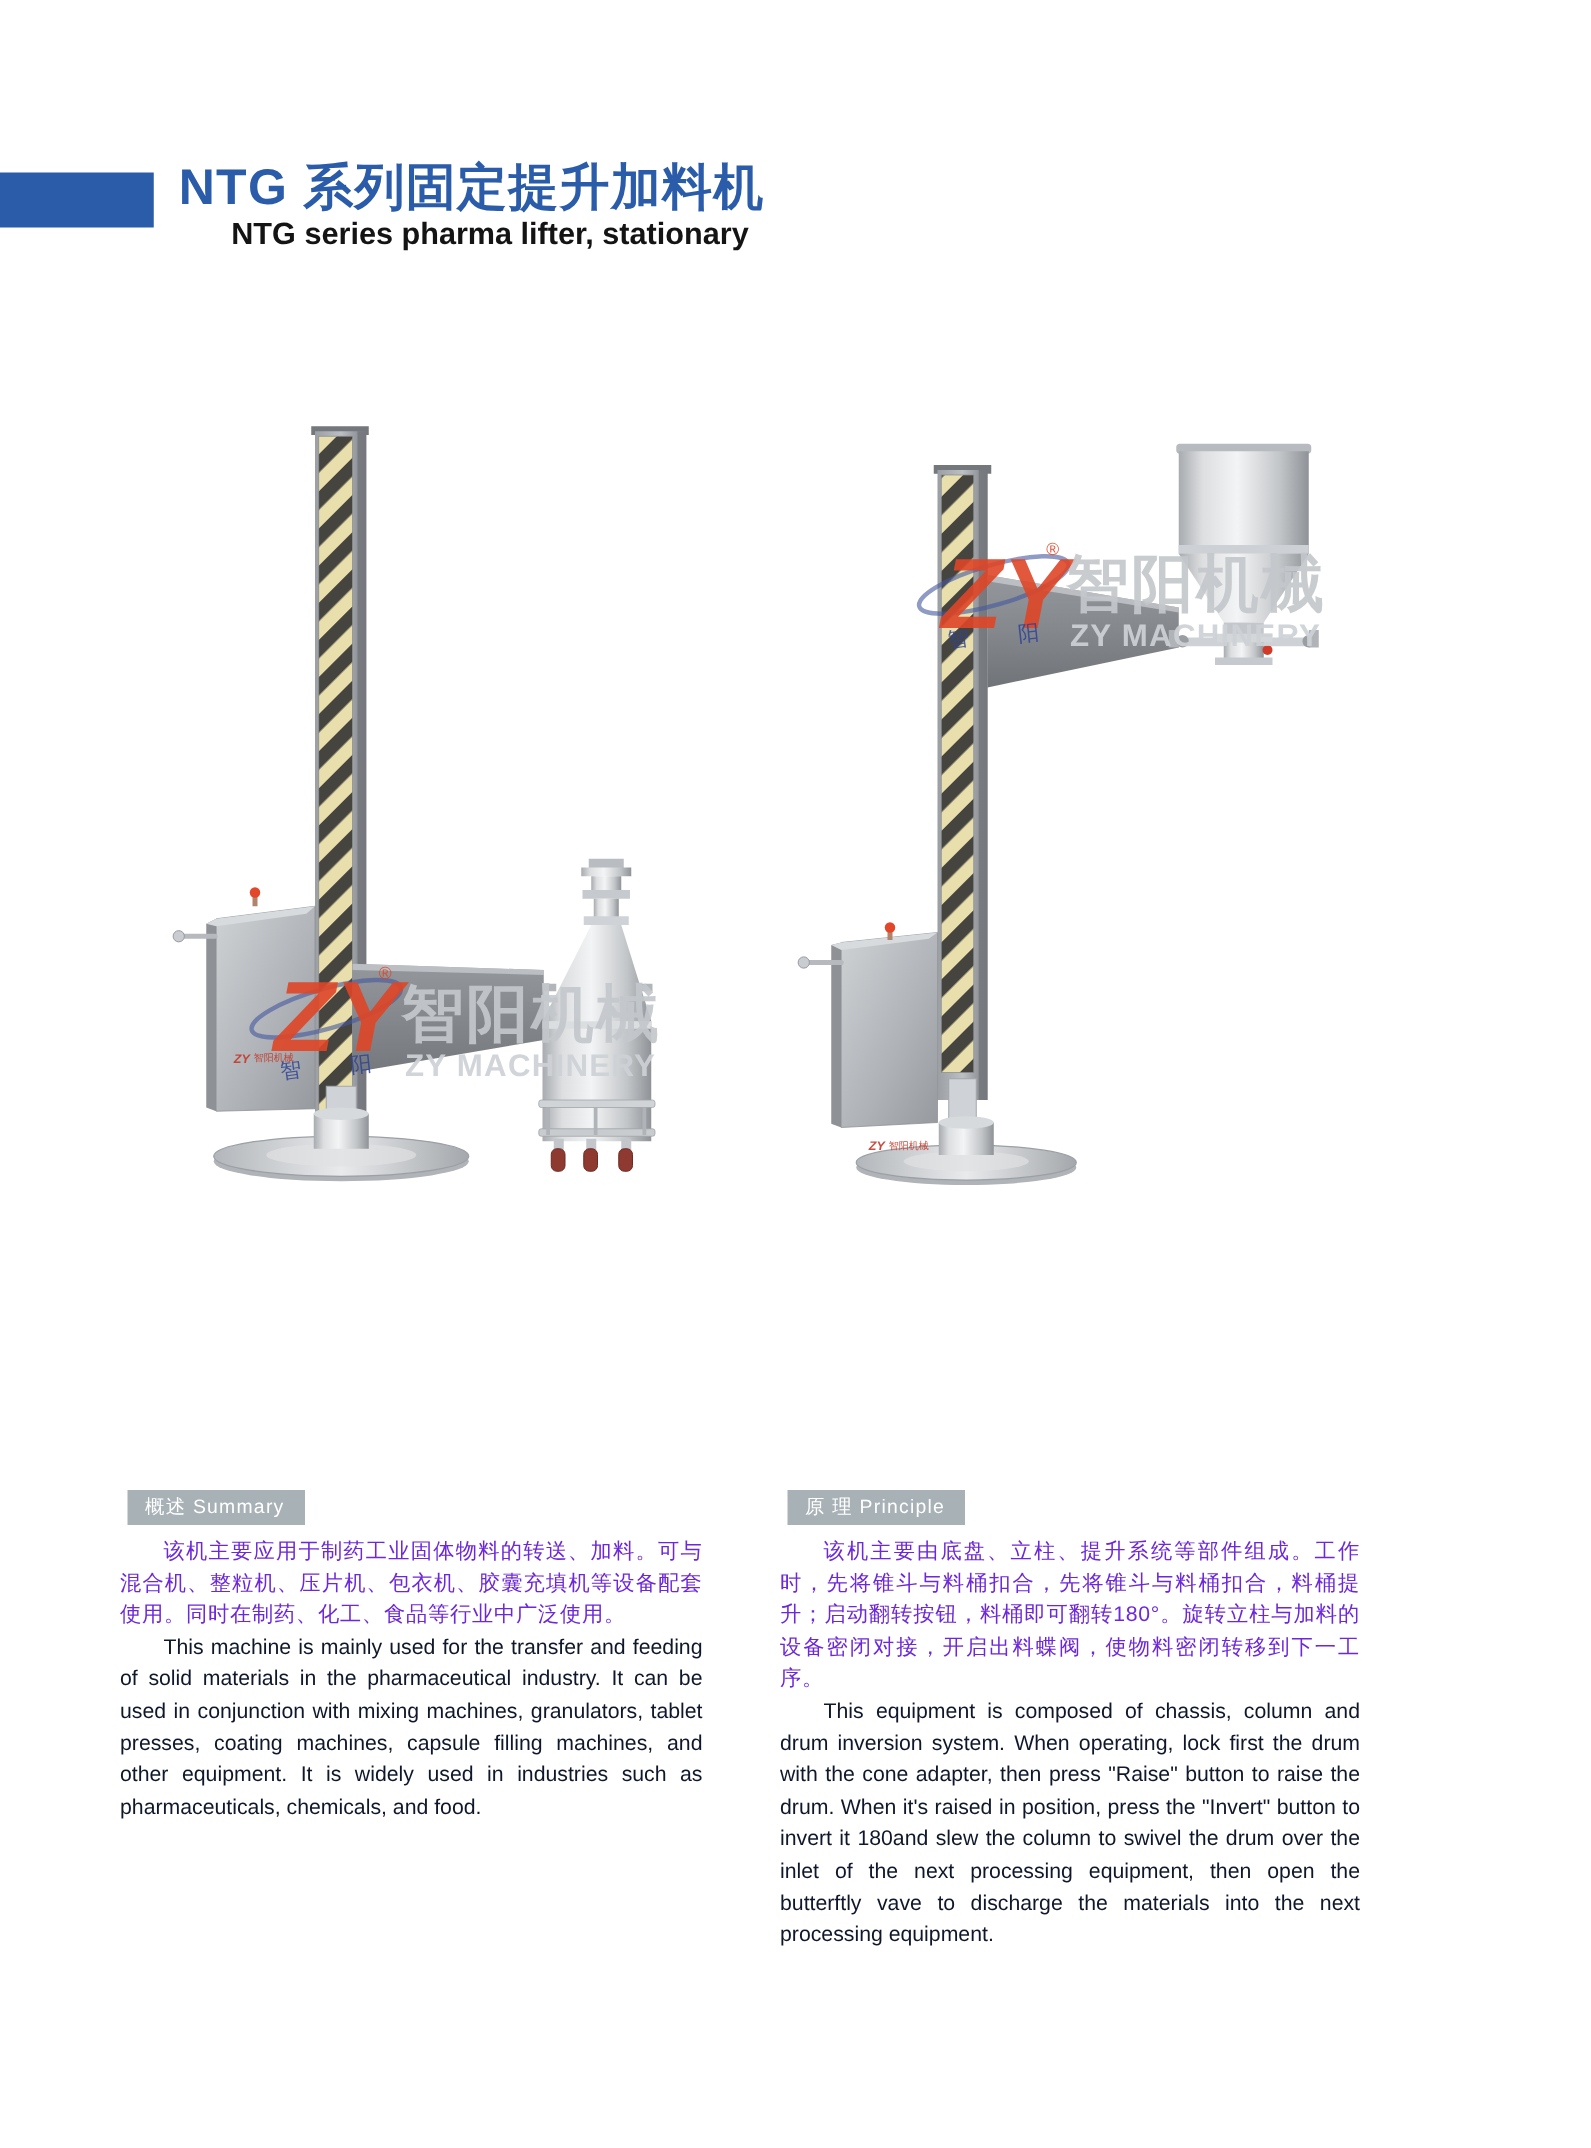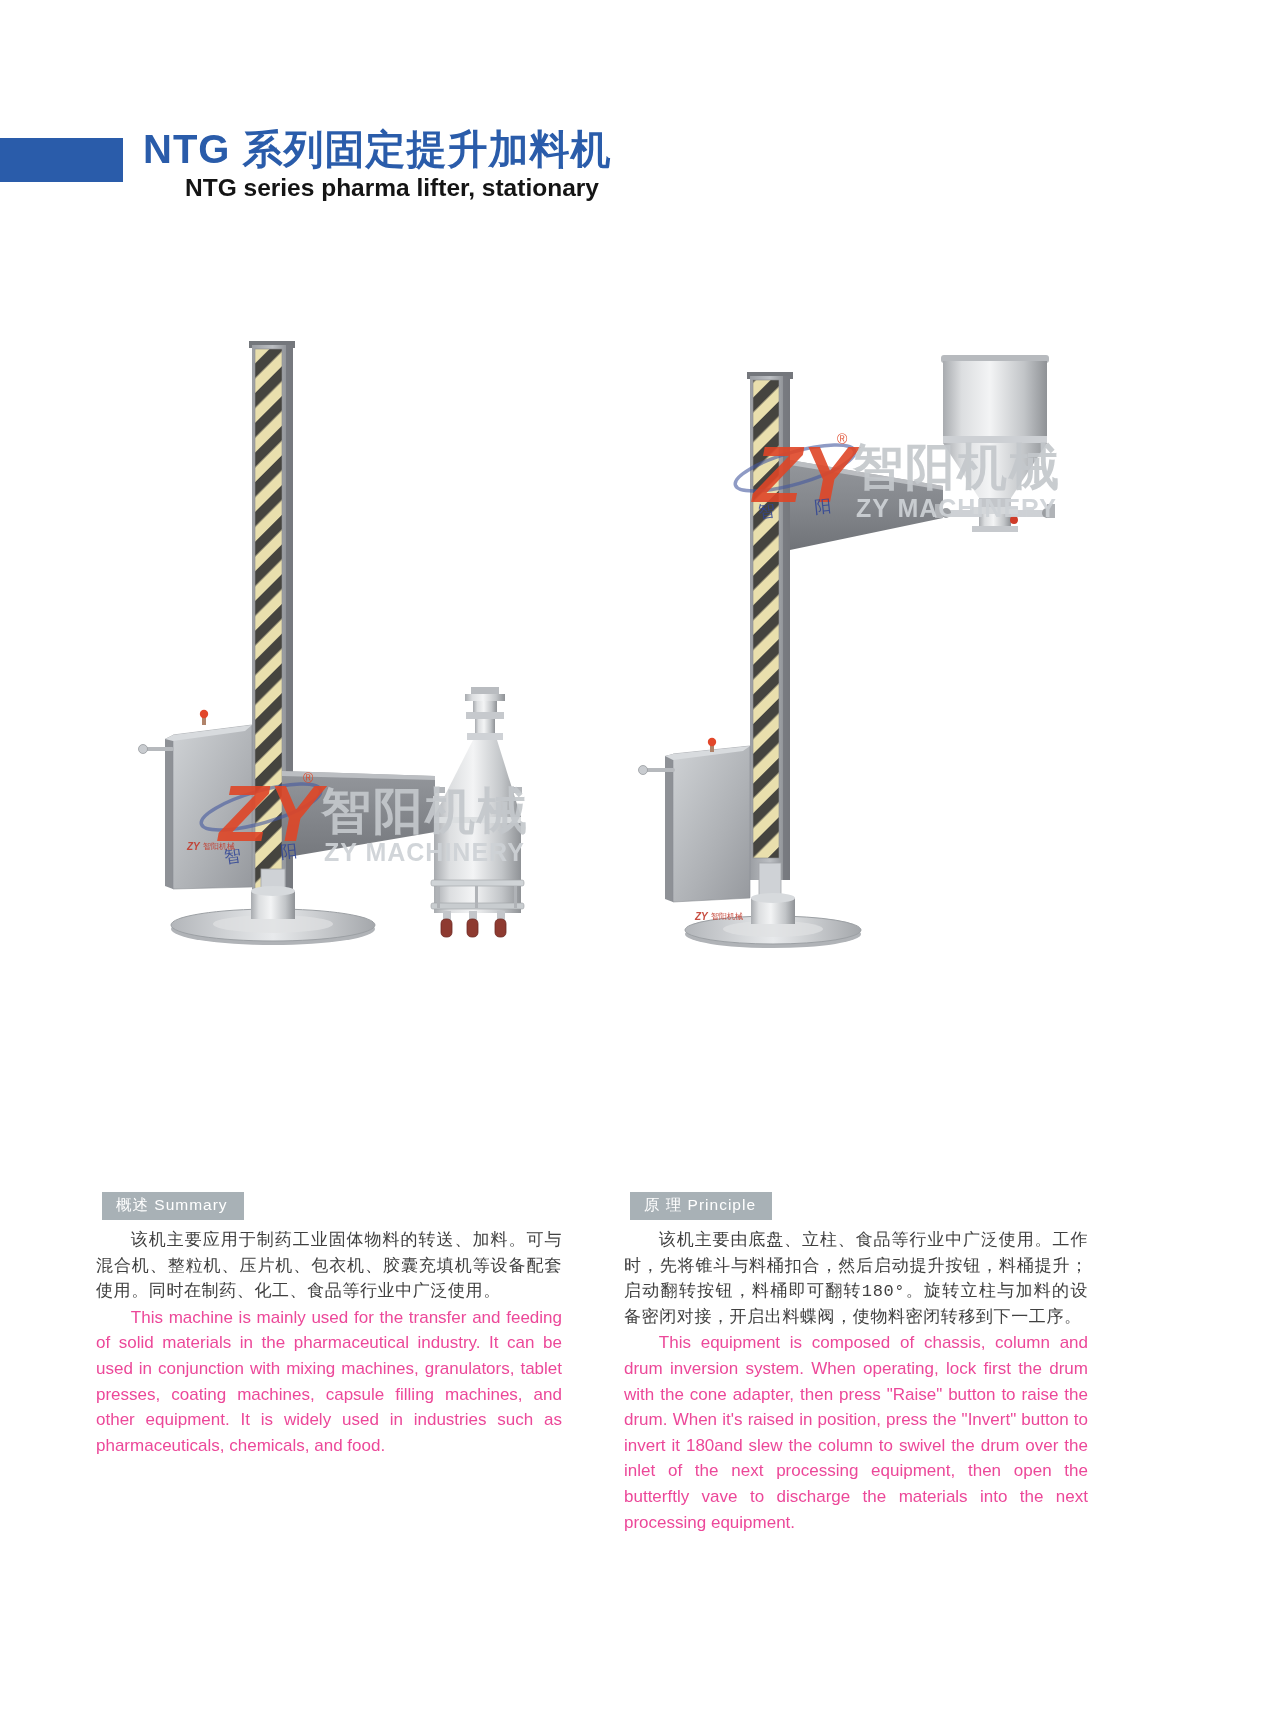--- a/index.html
+++ b/index.html
@@ -15,23 +15,23 @@
   .fig{position:absolute;}
   .fig-left{left:135px;top:335px;width:420px;height:620px;}
   .fig-right{left:595px;top:318px;width:580px;height:635px;}
 
   .text-col{position:absolute;top:1192px;}
   .col-left{left:96px;width:466px;}
   .col-right{left:624px;width:464px;}
   .sec-badge{display:inline-block;background:#a8b1b6;color:#ffffff;
     font-size:15.5px;font-weight:400;letter-spacing:1px;
     padding:3px 16px 4px 14px;margin:0 12px 8px 6px;}
-  .para{margin:0;font-size:17px;line-height:25.6px;color:#ec4899;
+  .para{margin:0;font-size:17px;line-height:25.6px;color:#0f172a;
     text-align:justify;text-indent:2.05em;}
-  .para-cn{letter-spacing:0.6px;color:#404040;font-family:Liberation Mono, monospace;}
+  .para-cn{letter-spacing:0.6px;color:#6d28d9;}
 
   svg text{font-family:"Liberation Sans","DejaVu Sans",sans-serif;}
 </style>
 </head>
 <body>
 
 <div class="page">
 
   <div class="accent-bar"></div>
   <div class="page-title">NTG 系列固定提升加料机</div>
@@ -247,17 +247,17 @@
   </svg>
 
   <div class="text-col col-left">
     <div class="sec-badge">概述 Summary</div>
     <p class="para para-cn">该机主要应用于制药工业固体物料的转送、加料。可与混合机、整粒机、压片机、包衣机、胶囊充填机等设备配套使用。同时在制药、化工、食品等行业中广泛使用。</p>
     <p class="para">This machine is mainly used for the transfer and feeding of solid materials in the pharmaceutical industry. It can be used in conjunction with mixing machines, granulators, tablet presses, coating machines, capsule filling machines, and other equipment. It is widely used in industries such as pharmaceuticals, chemicals, and food.</p>
   </div>
 
   <div class="text-col col-right">
     <div class="sec-badge">原 理 Principle</div>
-    <p class="para para-cn">该机主要由底盘、立柱、食品等行业中广泛使用。工作时，先将锥斗与料桶扣合，然后启动提升按钮，料桶提升；启动翻转按钮，料桶即可翻转180°。旋转立柱与加料的设备密闭对接，开启出料蝶阀，使物料密闭转移到下一工序。</p>
+    <p class="para para-cn">该机主要由底盘、立柱、提升系统等部件组成。工作时，先将锥斗与料桶扣合，先将锥斗与料桶扣合，料桶提升；启动翻转按钮，料桶即可翻转180°。旋转立柱与加料的设备密闭对接，开启出料蝶阀，使物料密闭转移到下一工序。</p>
     <p class="para">This equipment is composed of chassis, column and drum inversion system. When operating, lock first the drum with the cone adapter, then press "Raise" button to raise the drum. When it's raised in position, press the "Invert" button to invert it 180and slew the column to swivel the drum over the inlet of the next processing equipment, then open the butterftly vave to discharge the materials into the next processing equipment.</p>
   </div>
 
 </div>
 
 </body></html>

